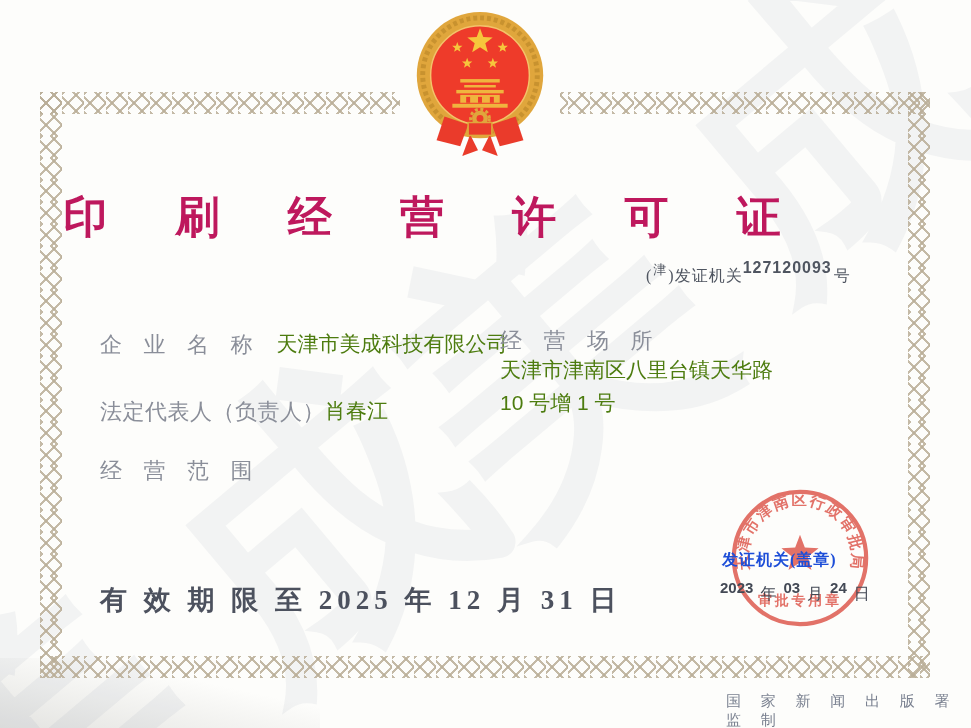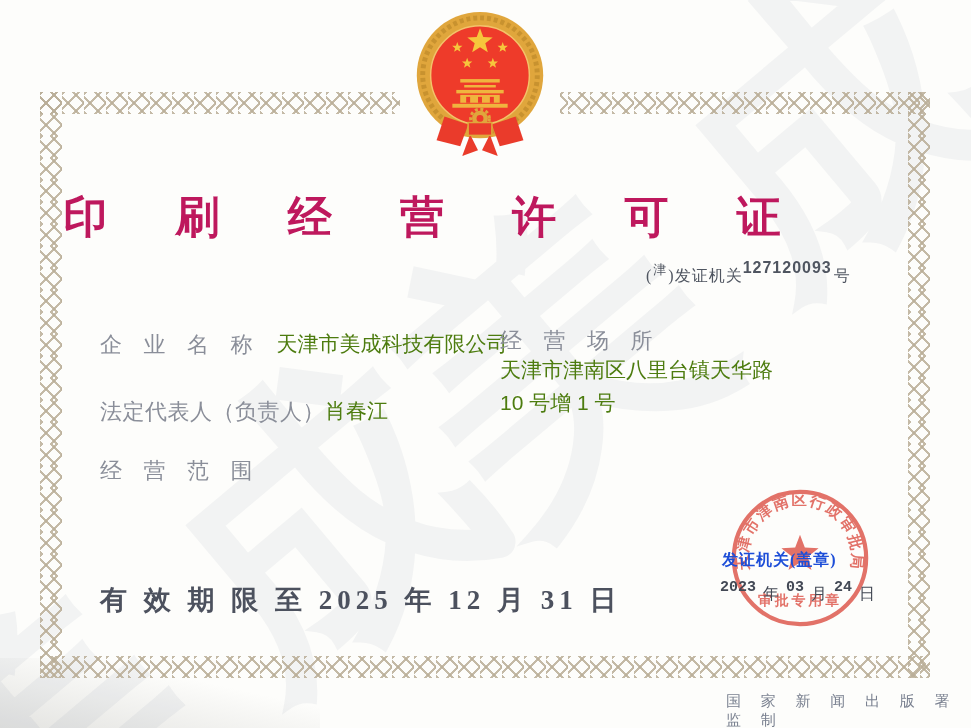--- a/index.html
+++ b/index.html
@@ -74,21 +74,21 @@
   .seal{position:absolute; left:712px; top:476px; width:176px; height:164px; z-index:3; opacity:.82;}
   .issuer-label{
     position:absolute; left:722px; top:550px; z-index:5;
     font-size:16px; font-weight:600; color:#1d4ed8; letter-spacing:1px;
   }
   .issue-date{
     position:absolute; left:716px; top:584px; z-index:5; display:flex; align-items:flex-end;
     font-size:16px; color:#434955;
   }
   .issue-date .num{
-    font-family:Liberation Mono, monospace; font-weight:700; font-size:15px;
+    font-family:Liberation Sans, sans-serif; font-weight:700; font-size:15px;
     position:relative; top:-9px; margin:0 4px;
   }
   .issue-date .unit{margin:0 3px;}
 
   
   .footer{
     position:absolute; left:726px; top:692px; z-index:4;
     font-size:15px; letter-spacing:8px; color:#7a8190;
   }
 

